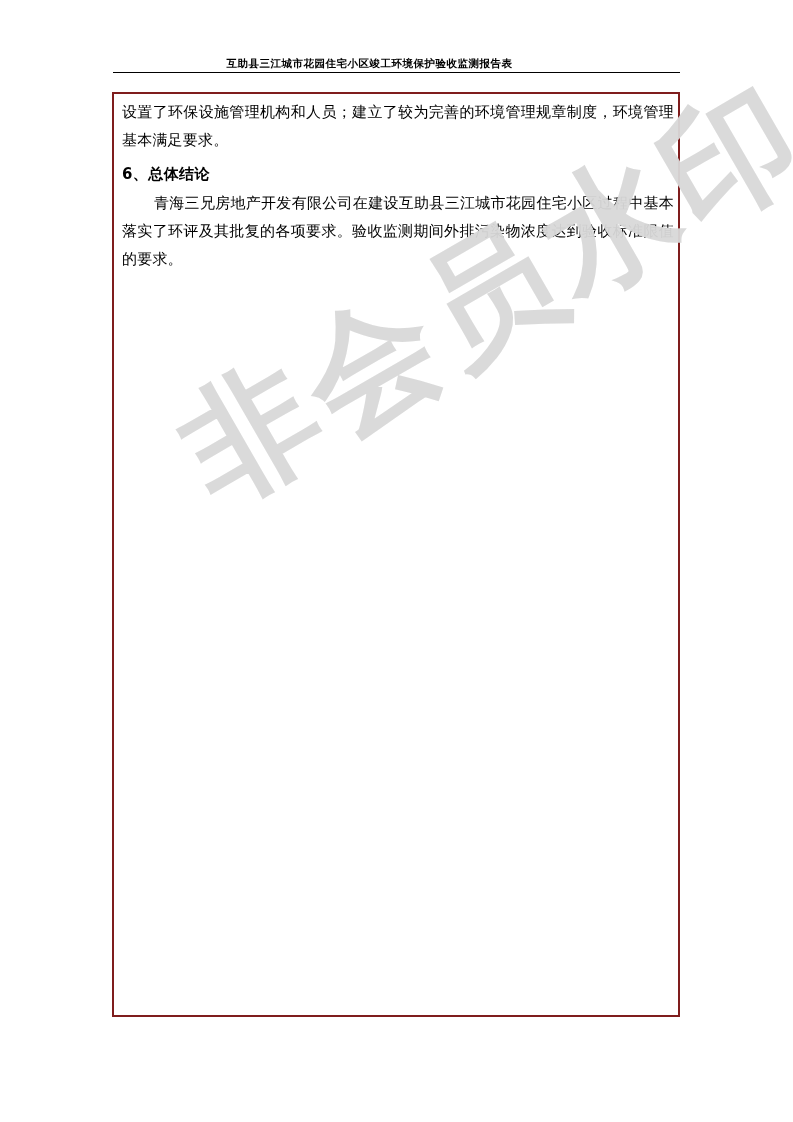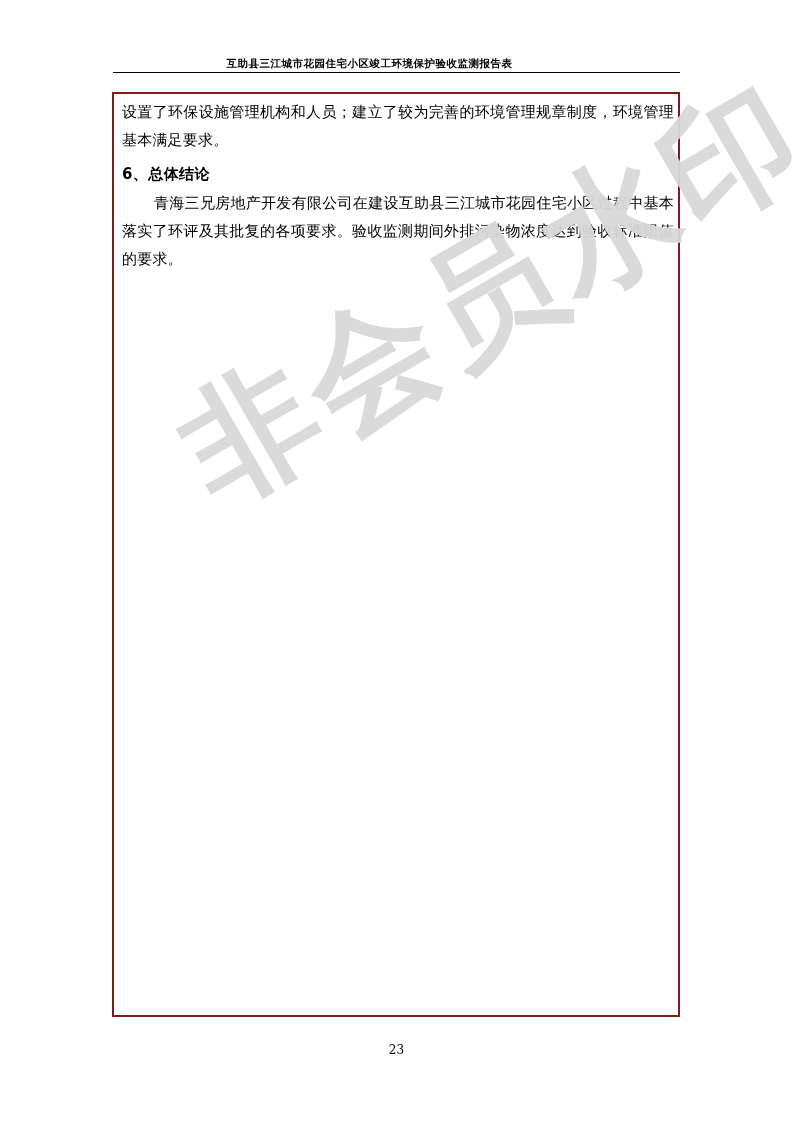--- a/index.html
+++ b/index.html
@@ -145,17 +145,14 @@
       <p class="para">设置了环保设施管理机构和人员；建立了较为完善的环境管理规章制度，环境管理基本满足要求。</p>
       <h2 class="section-title">6、总体结论</h2>
       <p class="para para-indent">青海三兄房地产开发有限公司在建设互助县三江城市花园住宅小区过程中基本落实了环评及其批复的各项要求。验收监测期间外排污染物浓度达到验收标准限值的要求。</p>
     </div>
   </div>
 
   <div class="watermark">
     <div class="watermark-text">非会员水印</div>
   </div>
 
-  <div class="footer">
-    <span class="page-number">23</span>
-  </div>
 
 </div>
 
 </body></html>

